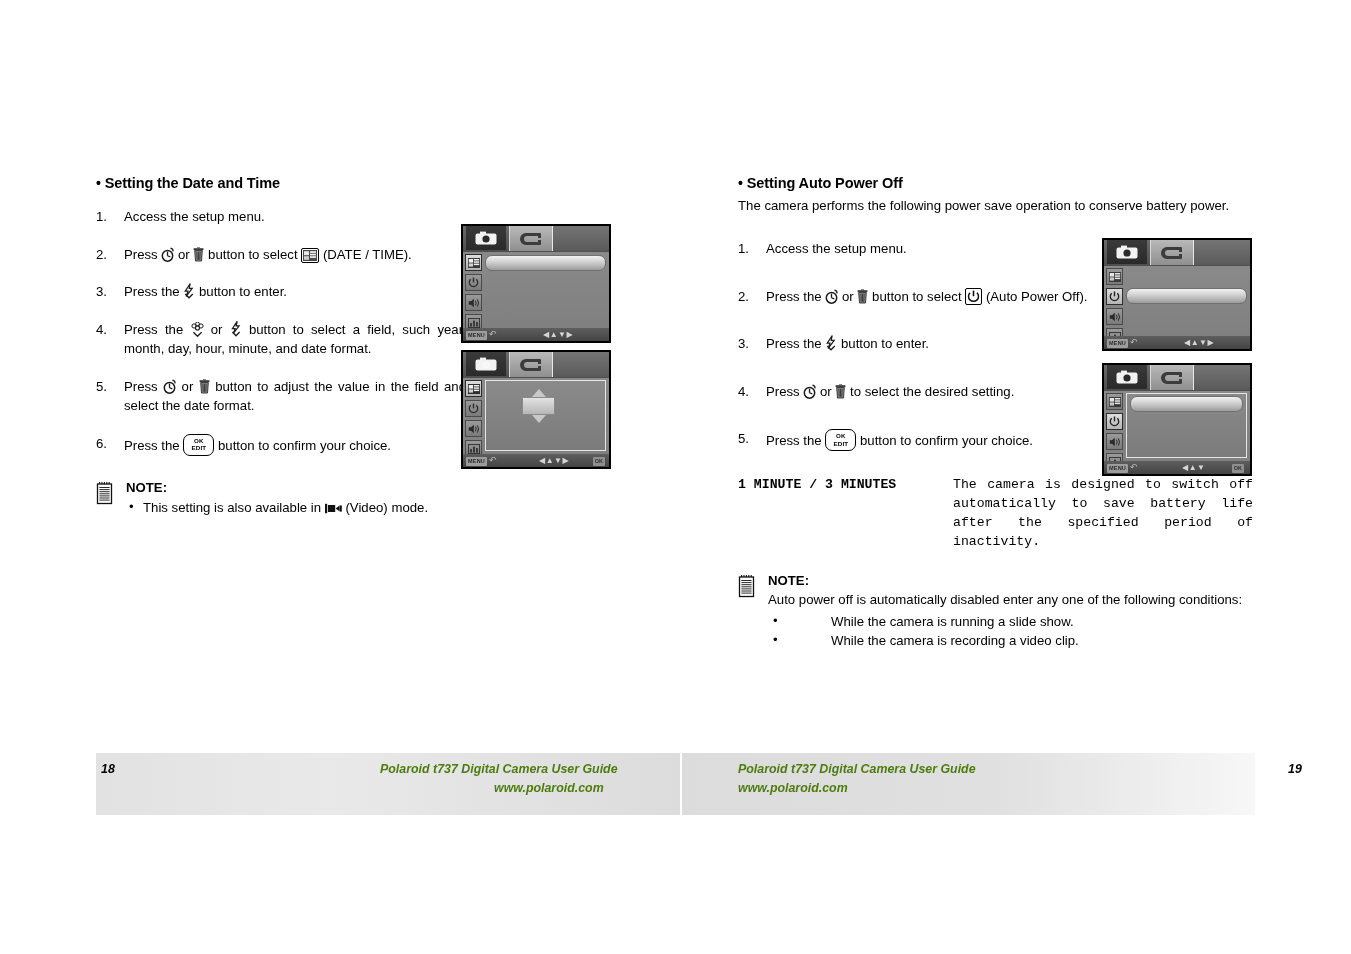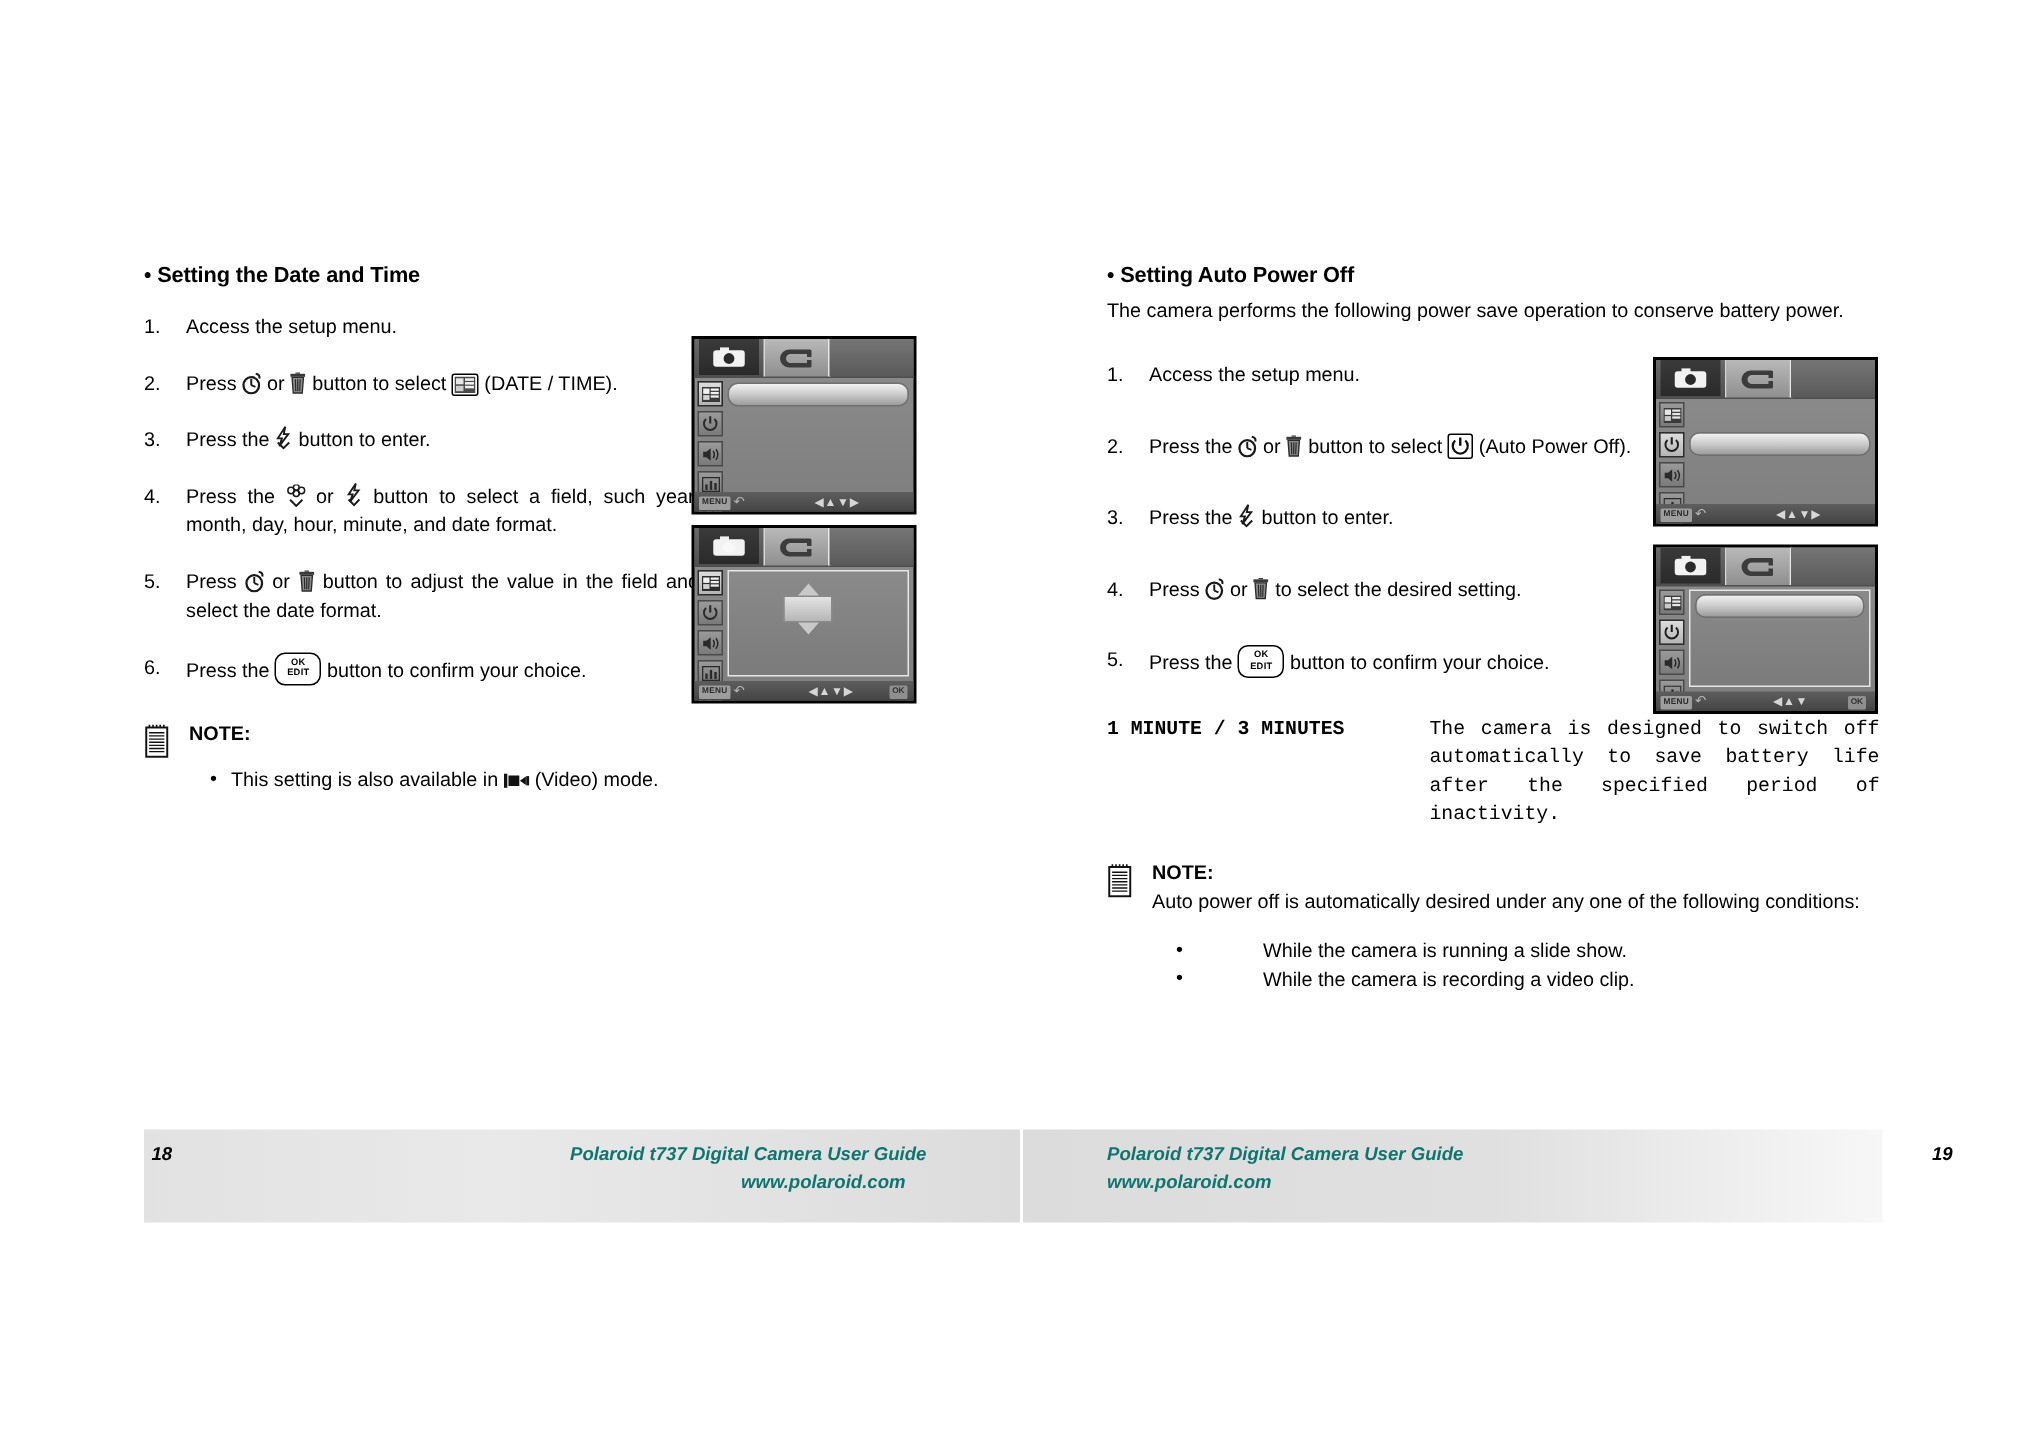--- a/index.html
+++ b/index.html
@@ -69,21 +69,21 @@
   .ic-okedit .ok{top:3.2px;}
   .ic-okedit .ed{top:10.5px;}
 
   .ic-video{display:inline-block;vertical-align:-2px;width:17px;height:11px;}
 
   
   .note{position:relative;padding-left:30px;}
   .note .padicon{position:absolute;left:0;top:1px;width:18px;height:24px;}
   .note .ttl{font-size:13.2px;font-weight:bold;margin:0 0 2px 0;}
   .note .body{font-size:13.2px;line-height:19px;}
-  .note ul{margin:14px;padding:0;list-style:none;}
+  .note ul{margin:3px;padding:0;list-style:none;}
   .note ul li{position:relative;padding-left:14px;font-size:13.2px;line-height:19px;}
   .note ul li:before{content:"\2022";position:absolute;left:0;top:-1px;}
 
   .note-r .body{text-align:justify;}
   .note-r ul.dashlist li{padding-left:60px;}
   .note-r ul.dashlist li:before{content:"\2022";position:absolute;left:2px;}
 
   
   .deftab{width:100%;border-collapse:collapse;font-size:13.2px;}
   .deftab td{vertical-align:top;padding:0 0 16px 0;line-height:19px;font-family:Liberation Mono, monospace;}
@@ -180,21 +180,21 @@
   .foot-bg-l{
     position:absolute;left:96px;top:0;width:584px;height:62px;
     background:linear-gradient(90deg,#e2e2e2 0%,#e9e9e9 40%,#dcdcdc 100%);
   }
   .foot-bg-r{
     position:absolute;left:682px;top:0;width:573px;height:62px;
     background:linear-gradient(90deg,#dcdcdc 0%,#e0e0e0 55%,#f7f7f7 100%);
   }
   .foot-txt{
     position:absolute;font-style:italic;font-weight:bold;font-size:12.4px;
-    font-family:"Liberation Sans", sans-serif;color:#0f766e;
+    font-family:"Liberation Sans", sans-serif;color:#4d7c0f;
     line-height:19px;white-space:nowrap;
   }
   .foot-pg{
     position:absolute;font-style:italic;font-weight:bold;font-size:12.4px;color:#000;
   }
 </style>
 </head>
 <body>
 
 <div class="page">
@@ -364,21 +364,21 @@
 
     <div class="note note-r" style="margin-top:6px;">
       <span class="padicon">
         <svg width="18" height="24" viewBox="0 0 18 24">
           <rect x="1.5" y="3" width="14" height="19.5" fill="#ffffff" stroke="#111" stroke-width="1.3"></rect>
           <path d="M3.4 6.5 h10.2 M3.4 8.6 h10.2 M3.4 10.7 h10.2 M3.4 12.8 h10.2 M3.4 14.9 h10.2 M3.4 17 h10.2 M3.4 19.1 h10.2" stroke="#111" stroke-width="0.9"></path>
           <path d="M3.6 3.1 v-2 M6 3.1 v-2 M8.4 3.1 v-2 M10.8 3.1 v-2 M13.2 3.1 v-2" stroke="#111" stroke-width="1.1"></path>
         </svg>
       </span>
       <div class="ttl">NOTE:</div>
-      <div class="body">Auto power off is automatically desired under any one of the following conditions:</div>
+      <div class="body">Auto power off is automatically disabled enter any one of the following conditions:</div>
       <ul class="dashlist">
         <li>While the camera is running a slide show.</li>
         <li>While the camera is recording a video clip.</li>
       </ul>
     </div>
   </div>
 
   <div class="lcd" style="left:461px;top:224px;width:150px;height:119px;">
     <div class="lcd-inner">
       <div class="lcd-tabs">

